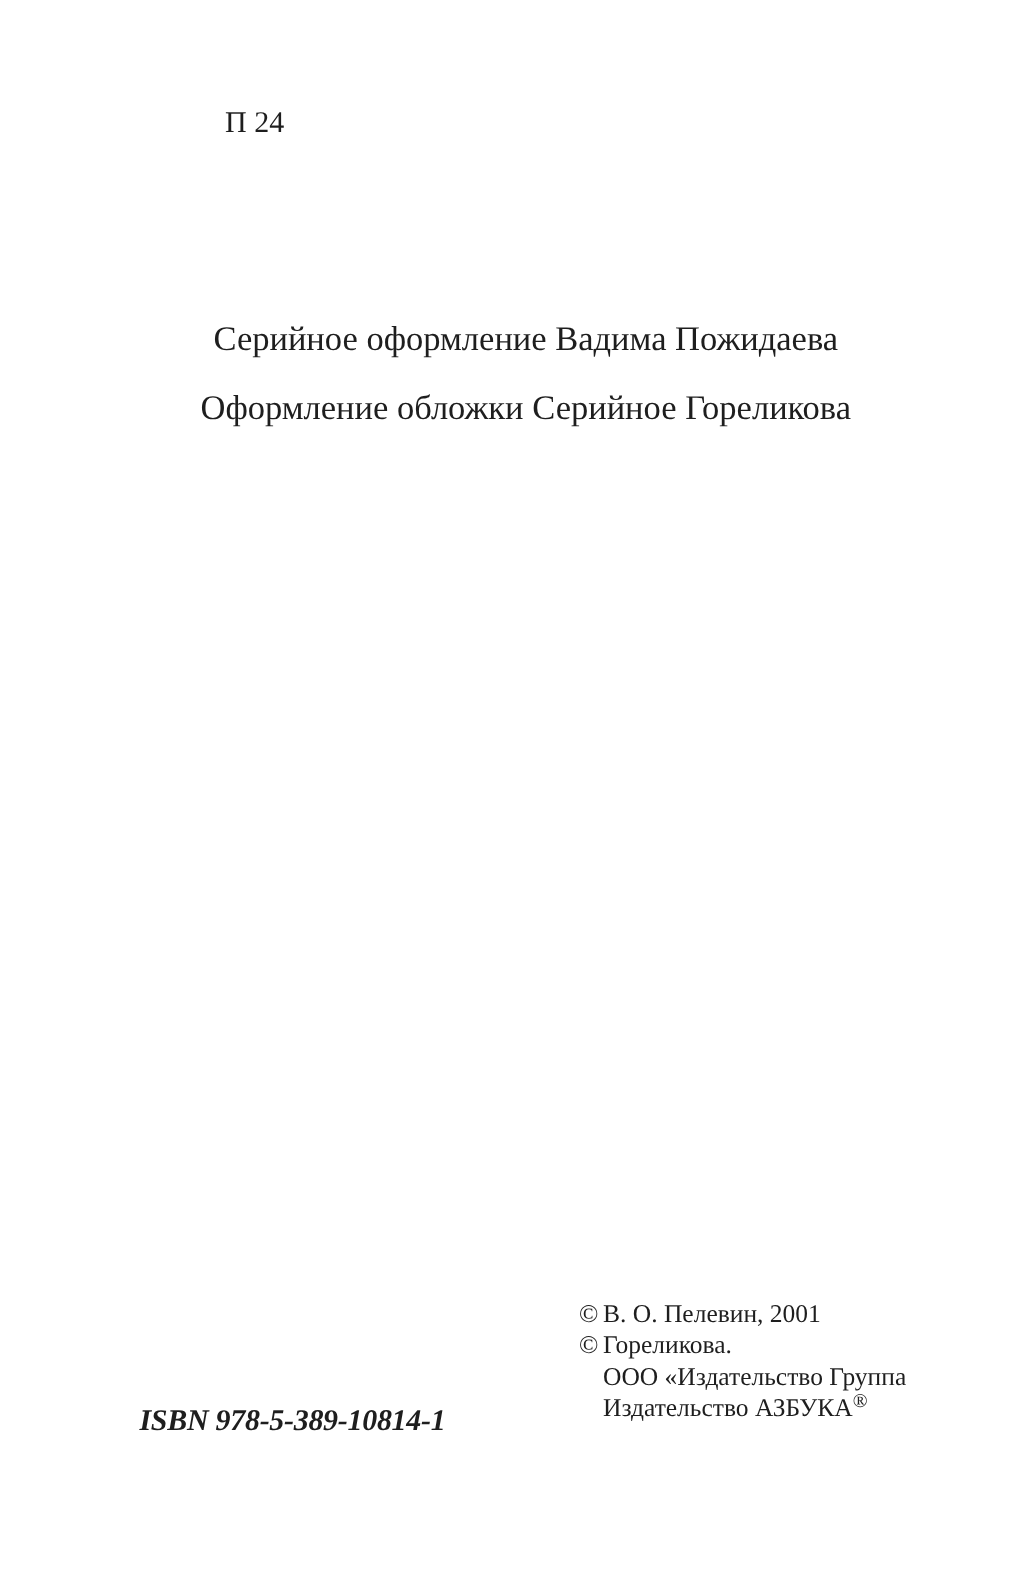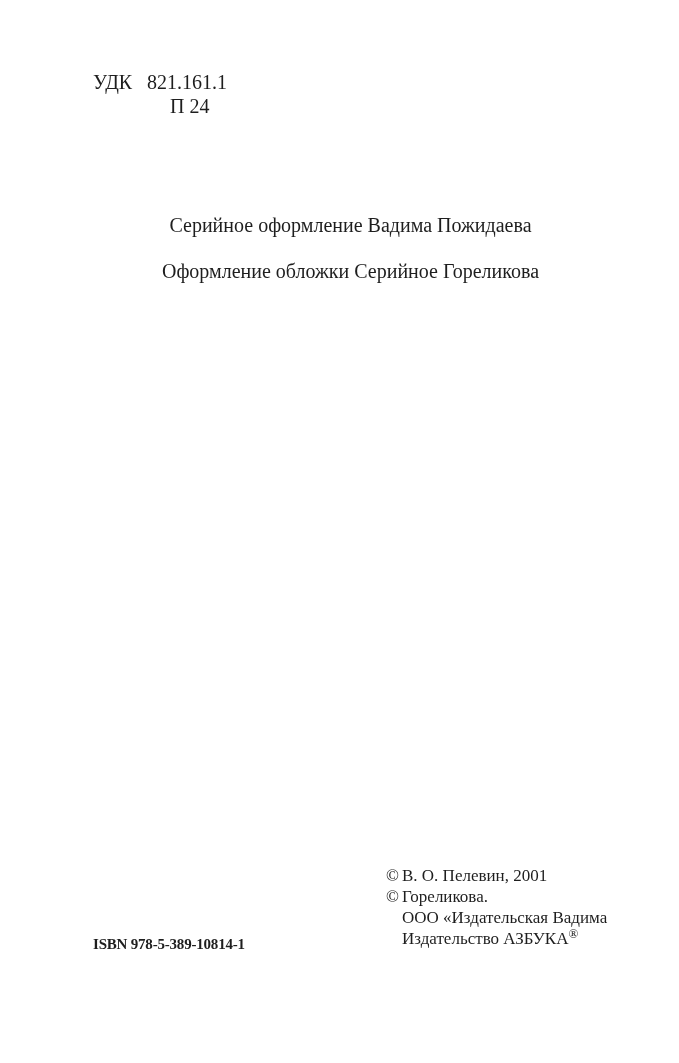--- a/index.html
+++ b/index.html
@@ -21,28 +21,28 @@
     position: absolute;
     left: 93px; top: 71px;
     font-size: 20px;
     line-height: 23.5px;
     white-space: nowrap;
   }
   .classification .clabel {
     display: inline-block;
     width: 54px;
   }
-  .classification .row3 .cvalue { padding-left: 3px; margin-left: 20px; }
+  .classification .row3 .cvalue { padding-left: 3px; }
 
   
   .credit {
     position: absolute;
     left: 22px; width: 657px;
     text-align: center;
-    font-size: 20px;
+    font-size: 23px;
     line-height: 23.5px;
     white-space: nowrap;
   }
   .credit-series { top: 214px; }
   .credit-cover  { top: 260px; }
 
   
   .copyright {
     position: absolute;
     left: 386px; top: 865px;
@@ -56,55 +56,53 @@
     font-size: 13px;
     position: relative;
     top: -6px;
     line-height: 0;
   }
 
   
   .isbn {
     position: absolute;
     left: 93px; top: 936px;
-    font-size: 15px;
+    font-size: 20px;
     font-weight: bold;
     letter-spacing: -0.2px;
     white-space: nowrap;
+    font-style: italic;
   }
 </style>
 </head>
 <body>
 
 <div class="page">
 
   <div class="classification">
-    <div class="row">
-      <span class="clabel">УДК</span><span class="cvalue">821.161.1</span>
-    </div>
     <div class="row row3">
       <span class="clabel"></span><span class="cvalue">П 24</span>
     </div>
   </div>
 
   <p class="credit credit-series">Серийное оформление Вадима Пожидаева</p>
   <p class="credit credit-cover">Оформление обложки Серийное Гореликова</p>
 
   <div class="copyright">
     <div class="entry">
       <span class="sym">©</span>
       <div class="lines">
         <div>В. О. Пелевин, 2001</div>
       </div>
     </div>
     <div class="entry">
       <span class="sym">©</span>
       <div class="lines">
         <div>Гореликова.</div>
-        <div>ООО «Издательская Вадима</div>
+        <div>ООО «Издательство Группа</div>
         <div><span>Издательство АЗБУКА</span><span class="reg">®</span>
         </div>
       </div>
     </div>
   </div>
 
   <div class="isbn">ISBN 978-5-389-10814-1</div>
 
 </div>
 

